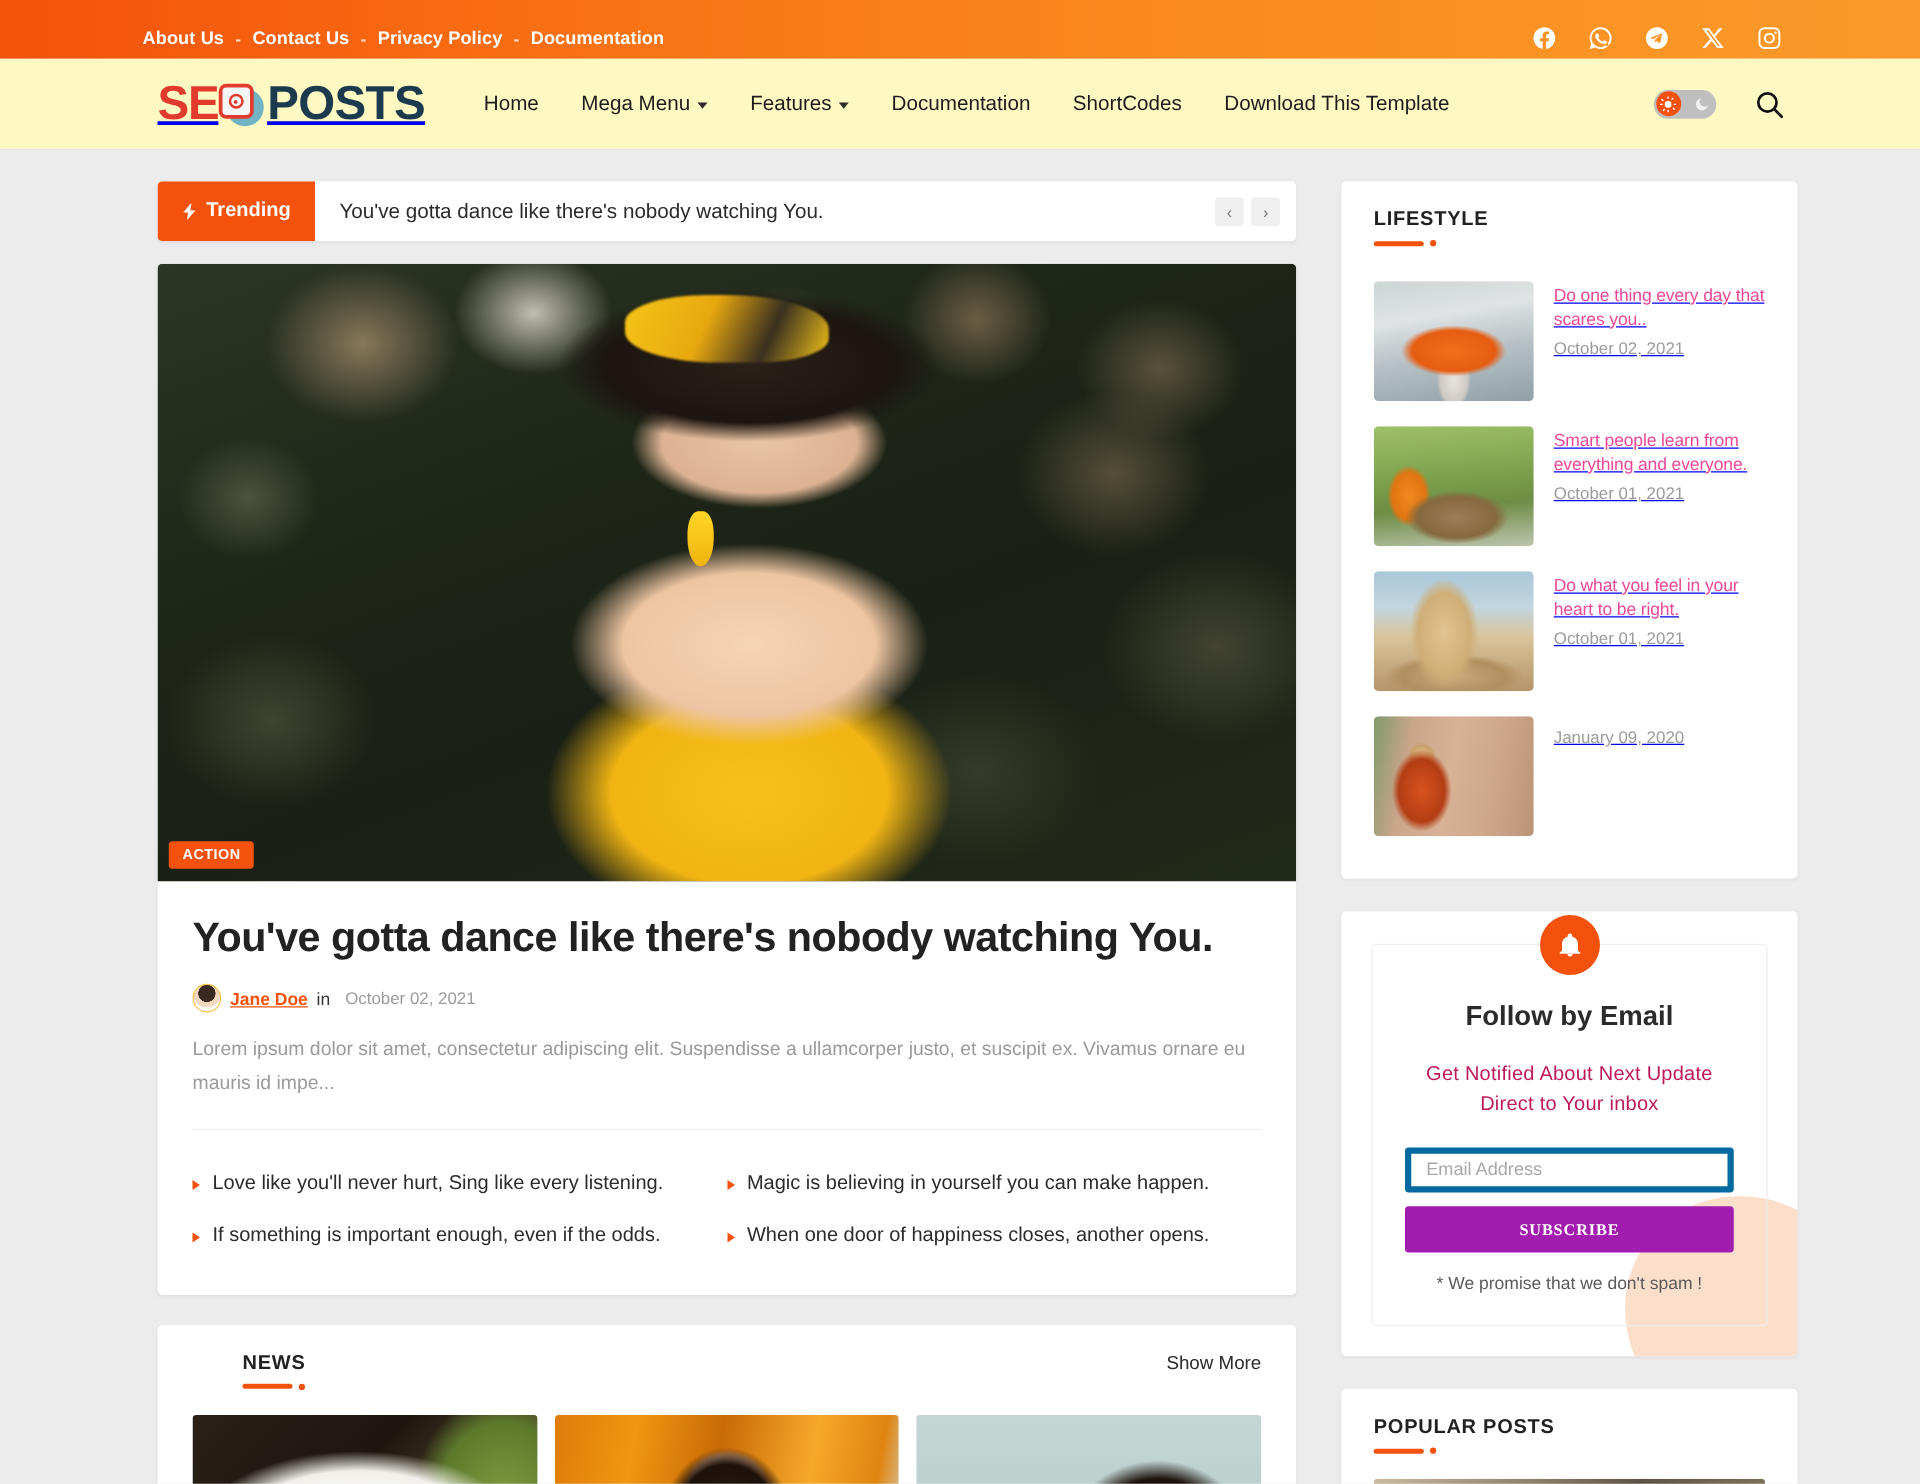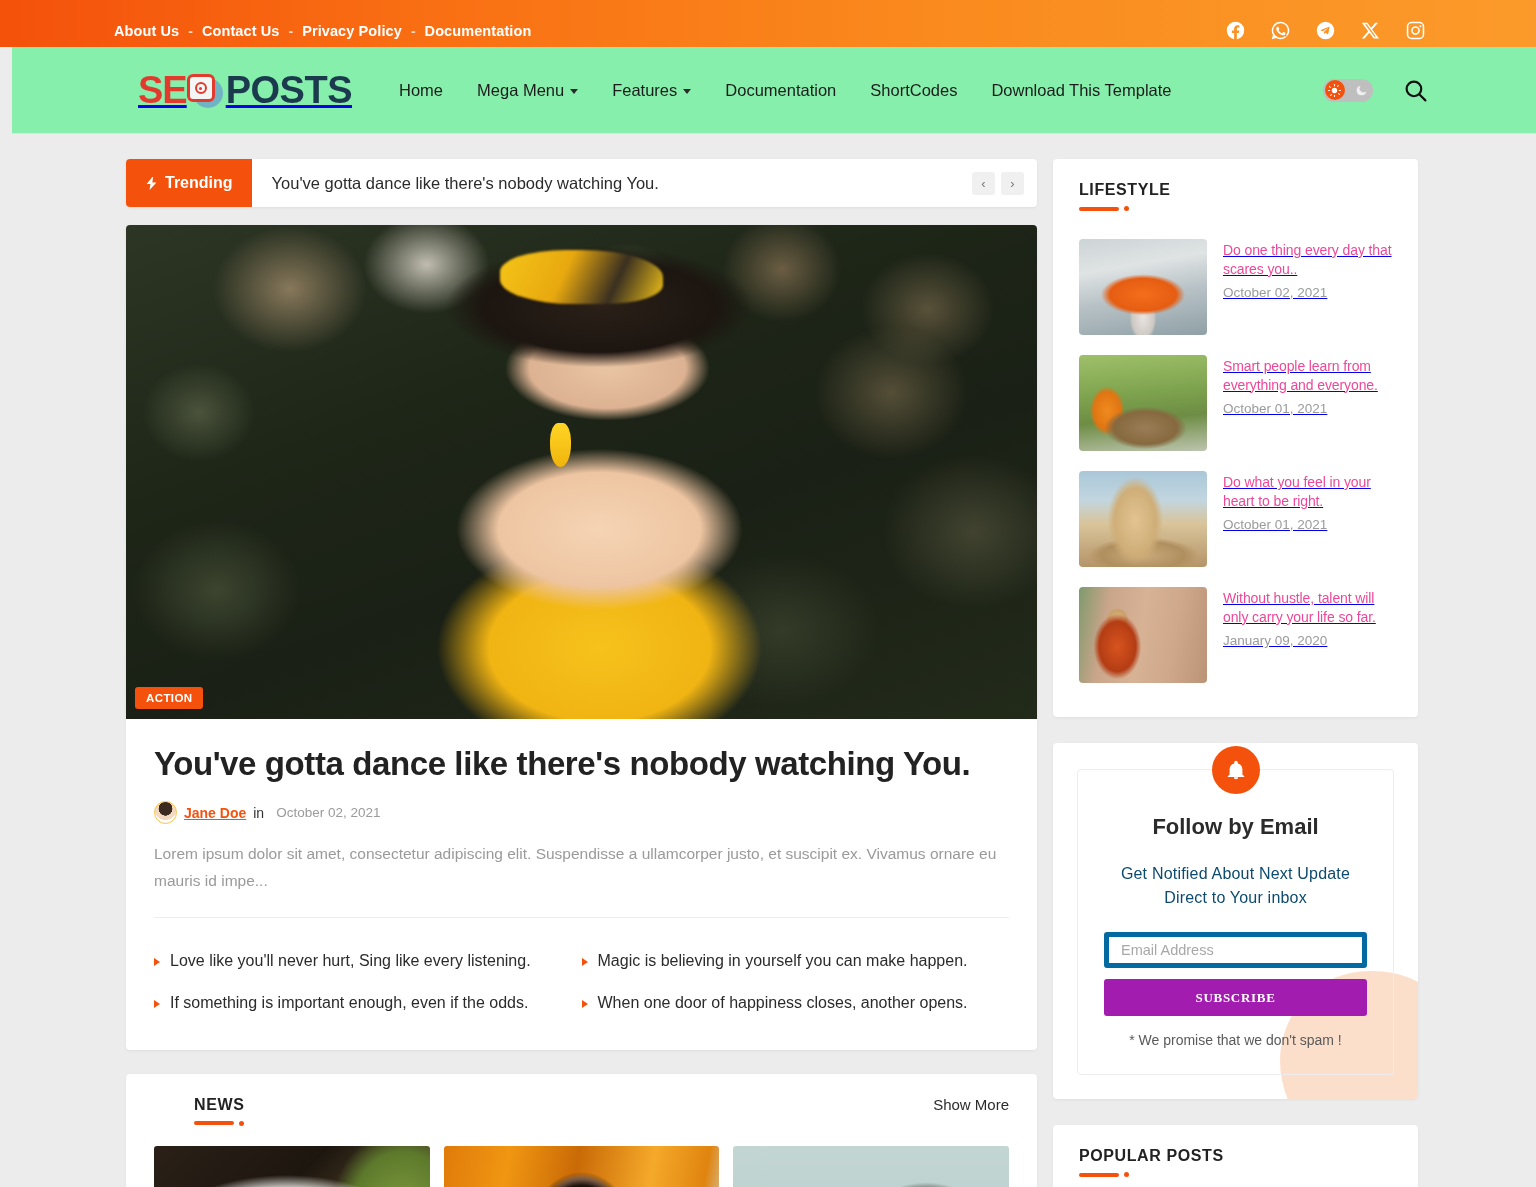--- a/index.html
+++ b/index.html
@@ -29,27 +29,26 @@
     white-space: nowrap;
     letter-spacing: .1px;
   }
   .topbar-sep { color: #ffd9bd; font-size: 14px; margin: 0 9px; font-weight: 600; }
   .topbar-social { margin-left: auto; display: flex; align-items: center; gap: 24px; }
   .soc { width: 21px; height: 21px; display: block; }
   .soc svg { display: block; width: 21px; height: 21px; fill: #fff; }
 
   
   .header {
-    height: 86px;
-    background: #86efac;
+    height: 72px;
+    background: #fef9c3;
     display: flex;
     align-items: center;
     padding: 0 108px 0 126px;
     box-shadow: 0 1px 0 rgba(0,0,0,.05);
-    margin-left: 12px;
   }
   .logo { display: flex; align-items: center; gap: 0; }
   .logo-se {
     font-size: 38px; font-weight: 800; color: #e23b2e;
     letter-spacing: -1px; line-height: 1;
   }
   .logo-mark {
     width: 40px; height: 40px; position: relative; margin: 0 1px 0 -2px;
   }
   .logo-mark .disc {
@@ -97,21 +96,21 @@
   .mode-toggle .moon {
     position: absolute; right: 5px; top: 5px; width: 13px; height: 13px;
   }
   .mode-toggle .moon svg { width: 13px; height: 13px; fill: #f0f0f0; display: block; }
   .search-btn { cursor: pointer; display: block; }
   .search-btn svg { width: 25px; height: 25px; display: block; }
 
   
   .page {
     display: flex;
-    gap: 16px;
+    gap: 36px;
     padding: 26px 60px 0 126px;
     height: calc(1187px - 47px - 72px);
   }
   .col-main { width: 911px; flex: none; }
   .col-side { width: 365px; flex: none; }
 
   
   .trending {
     background: #fff; border-radius: 4px; height: 48px;
     display: flex; align-items: center; overflow: hidden;
@@ -303,21 +302,21 @@
     padding: 44px 26px 26px 26px; text-align: center; background: transparent;
   }
   .bell {
     position: absolute; left: 50%; top: -24px; transform: translateX(-50%);
     width: 48px; height: 48px; border-radius: 50%; background: #f4520c;
     display: flex; align-items: center; justify-content: center;
   }
   .bell svg { width: 22px; height: 22px; fill: #fff; display: block; }
   .follow-title { font-size: 22px; font-weight: 700; color: #2b2b2b; }
   .follow-sub {
-    font-size: 16px; color: #0c4a6e; line-height: 1.5; margin-top: 22px;
+    font-size: 16px; color: #be185d; line-height: 1.5; margin-top: 22px;
     letter-spacing: .2px;
   }
   .email-input {
     width: 100%; height: 36px; margin-top: 22px; padding: 0 12px;
     border: 5px solid #0369a1; border-radius: 3px; background: #fff;
     font-size: 14.5px; color: #333; font-family: "Liberation Sans", sans-serif;
     outline: none;
   }
   .email-input::placeholder { color: #a8a8a8; }
   .subscribe-btn {
@@ -552,21 +551,20 @@
         <a class="side-post" href="#">
           <span class="side-thumb st3"></span>
           <span class="side-post-body">
             <span class="side-post-title" style="display:block">Do what you feel in your heart to be right.</span>
             <span class="side-post-date" style="display:block">October 01, 2021</span>
           </span>
         </a>
         <a class="side-post" href="#">
           <span class="side-thumb st4"></span>
           <span class="side-post-body">
-            <span class="side-post-title" style="display:block">Without hustle, talent will only carry your life so far.</span>
             <span class="side-post-date" style="display:block">January 09, 2020</span>
           </span>
         </a>
       </div>
     </div>
 
     <div class="follow-wrap">
       <span class="blob"></span>
       <div class="follow-inner">
         <span class="bell">

